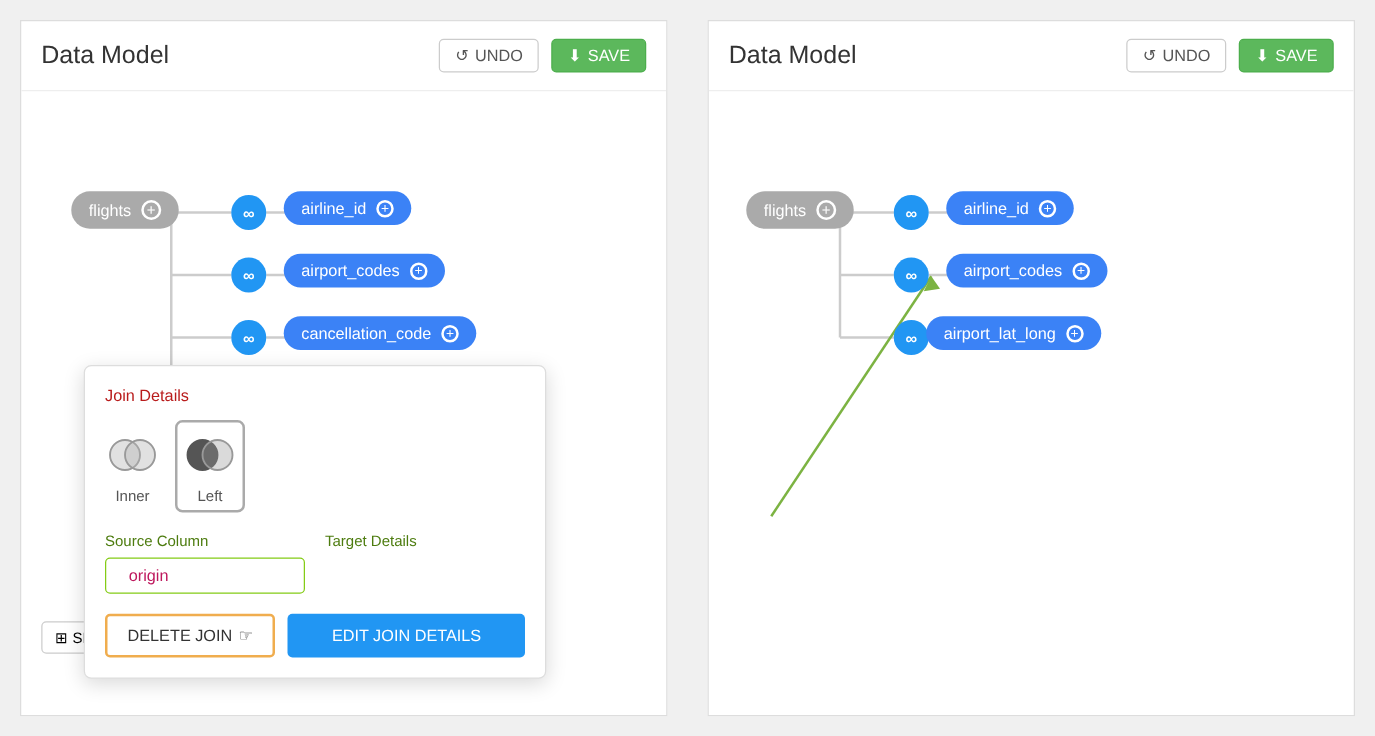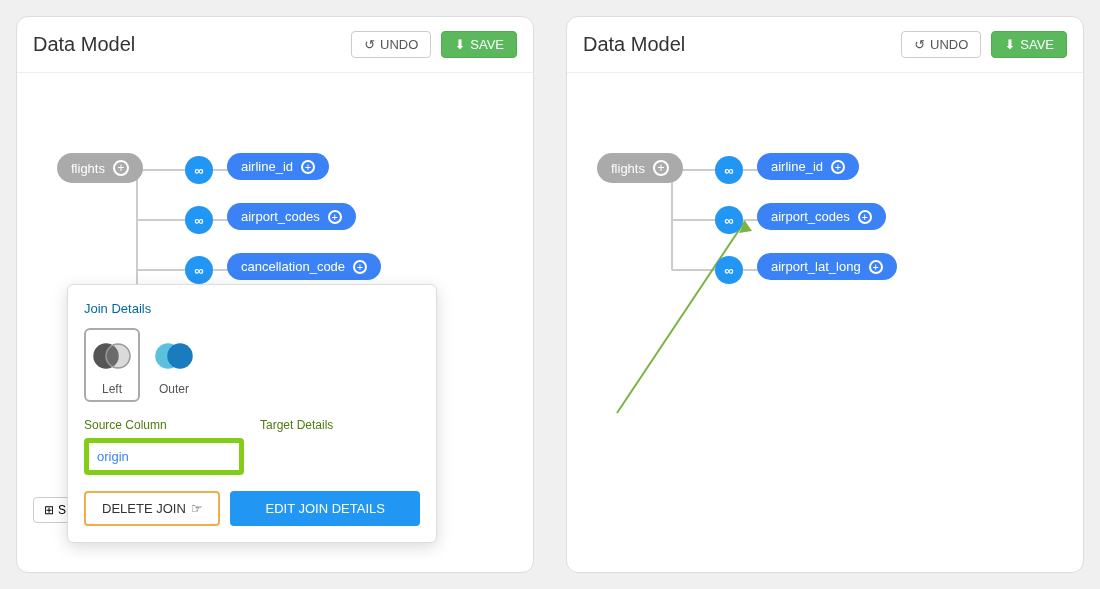--- a/index.html
+++ b/index.html
@@ -9,21 +9,21 @@
       width: 1100px;
       height: 589px;
       display: flex;
       gap: 0;
       overflow: hidden;
     }
 
     .panel {
       background: #fff;
       border: 1px solid #ddd;
-      border-radius: 12px;
+      border-radius: 0;
       margin: 16px;
       flex: 1;
       position: relative;
       overflow: hidden;
     }
 
     .panel-header {
       display: flex;
       align-items: center;
       padding: 14px 16px;
@@ -146,21 +146,21 @@
       border: 1px solid #ddd;
       border-radius: 6px;
       box-shadow: 0 4px 16px rgba(0,0,0,0.15);
       padding: 16px;
       width: 370px;
       z-index: 10;
     }
 
     .join-popup-title {
       font-size: 13px;
-      color: #0369a1;
+      color: #b91c1c;
       margin-bottom: 12px;
     }
 
     .join-types {
       display: flex;
       gap: 12px;
       margin-bottom: 16px;
       align-items: center;
     }
 
@@ -199,25 +199,25 @@
     }
 
     .join-col-label {
       font-size: 12px;
       color: #4d7c0f;
       margin-bottom: 6px;
     }
 
     .join-col-input {
       width: 100%;
-      border: 5px solid #84cc16;
-      border-radius: 4px;
-      padding: 6px 8px;
-      font-size: 13px;
-      color: #3b82f6;
+      border: 1px solid #84cc16;
+      border-radius: 4px;
+      padding: 6px 18px;
+      font-size: 13px;
+      color: #be185d;
     }
 
     .join-buttons {
       display: flex;
       gap: 10px;
     }
 
     .btn-delete-join {
       border: 2px solid #f0ad4e;
       background: #fff;
@@ -336,41 +336,41 @@
     <button class="show-btn">
       <span style="font-size:12px;">⊞</span>
       <span>SH...</span>
     </button>
 
     <div class="join-popup">
       <div class="join-popup-title">Join Details</div>
 
       <div class="join-types">
 
+        <div class="join-type">
+          <div class="join-icon">
+            <svg width="44" height="44" viewBox="0 0 44 44">
+              <circle cx="16" cy="22" r="12" fill="rgba(180,180,180,0.4)" stroke="#999" stroke-width="1.5"></circle>
+              <circle cx="28" cy="22" r="12" fill="rgba(180,180,180,0.4)" stroke="#999" stroke-width="1.5"></circle>
+            </svg>
+          </div>
+          <span class="join-type-label">Inner</span>
+        </div>
 
         <div class="join-type join-left-selected">
           <div class="join-icon">
             <svg width="44" height="44" viewBox="0 0 44 44">
               <circle cx="16" cy="22" r="12" fill="#555" stroke="#555" stroke-width="1.5"></circle>
               <circle cx="28" cy="22" r="12" fill="rgba(150,150,150,0.35)" stroke="#999" stroke-width="1.5"></circle>
             </svg>
           </div>
           <span class="join-type-label">Left</span>
         </div>
 
 
-        <div class="join-type">
-          <div class="join-icon">
-            <svg width="44" height="44" viewBox="0 0 44 44">
-              <circle cx="16" cy="22" r="12" fill="#5bc0de" stroke="#5bc0de" stroke-width="1.5"></circle>
-              <circle cx="28" cy="22" r="12" fill="#1a7bbf" stroke="#1a7bbf" stroke-width="1.5"></circle>
-            </svg>
-          </div>
-          <span class="join-type-label">Outer</span>
-        </div>
       </div>
 
       <div class="join-col-row">
         <div class="join-col">
           <div class="join-col-label">Source Column</div>
           <input class="join-col-input" type="text" value="origin" style="">
         </div>
         <div class="join-col">
           <div class="join-col-label">Target Details</div>
         </div>
@@ -442,18 +442,18 @@
 
     <div class="table-node" style="position:absolute; left:190px; top:130px;">
       <span>airport_codes</span>
       <div class="plus-icon" style="border:2px solid #fff; width:14px; height:14px; border-radius:50%; display:flex; align-items:center; justify-content:center; font-size:11px;">+</div>
     </div>
 
     <div class="link-node" style="position:absolute; left:148px; top:183px;">
       <span>∞</span>
     </div>
 
-    <div class="table-node" style="position:absolute; left:190px; top:180px;">
+    <div class="table-node" style="position:absolute; left:174px; top:180px;">
       <span>airport_lat_long</span>
       <div class="plus-icon" style="border:2px solid #fff; width:14px; height:14px; border-radius:50%; display:flex; align-items:center; justify-content:center; font-size:11px;">+</div>
     </div>
   </div>
 </div>
 
 </body></html>

